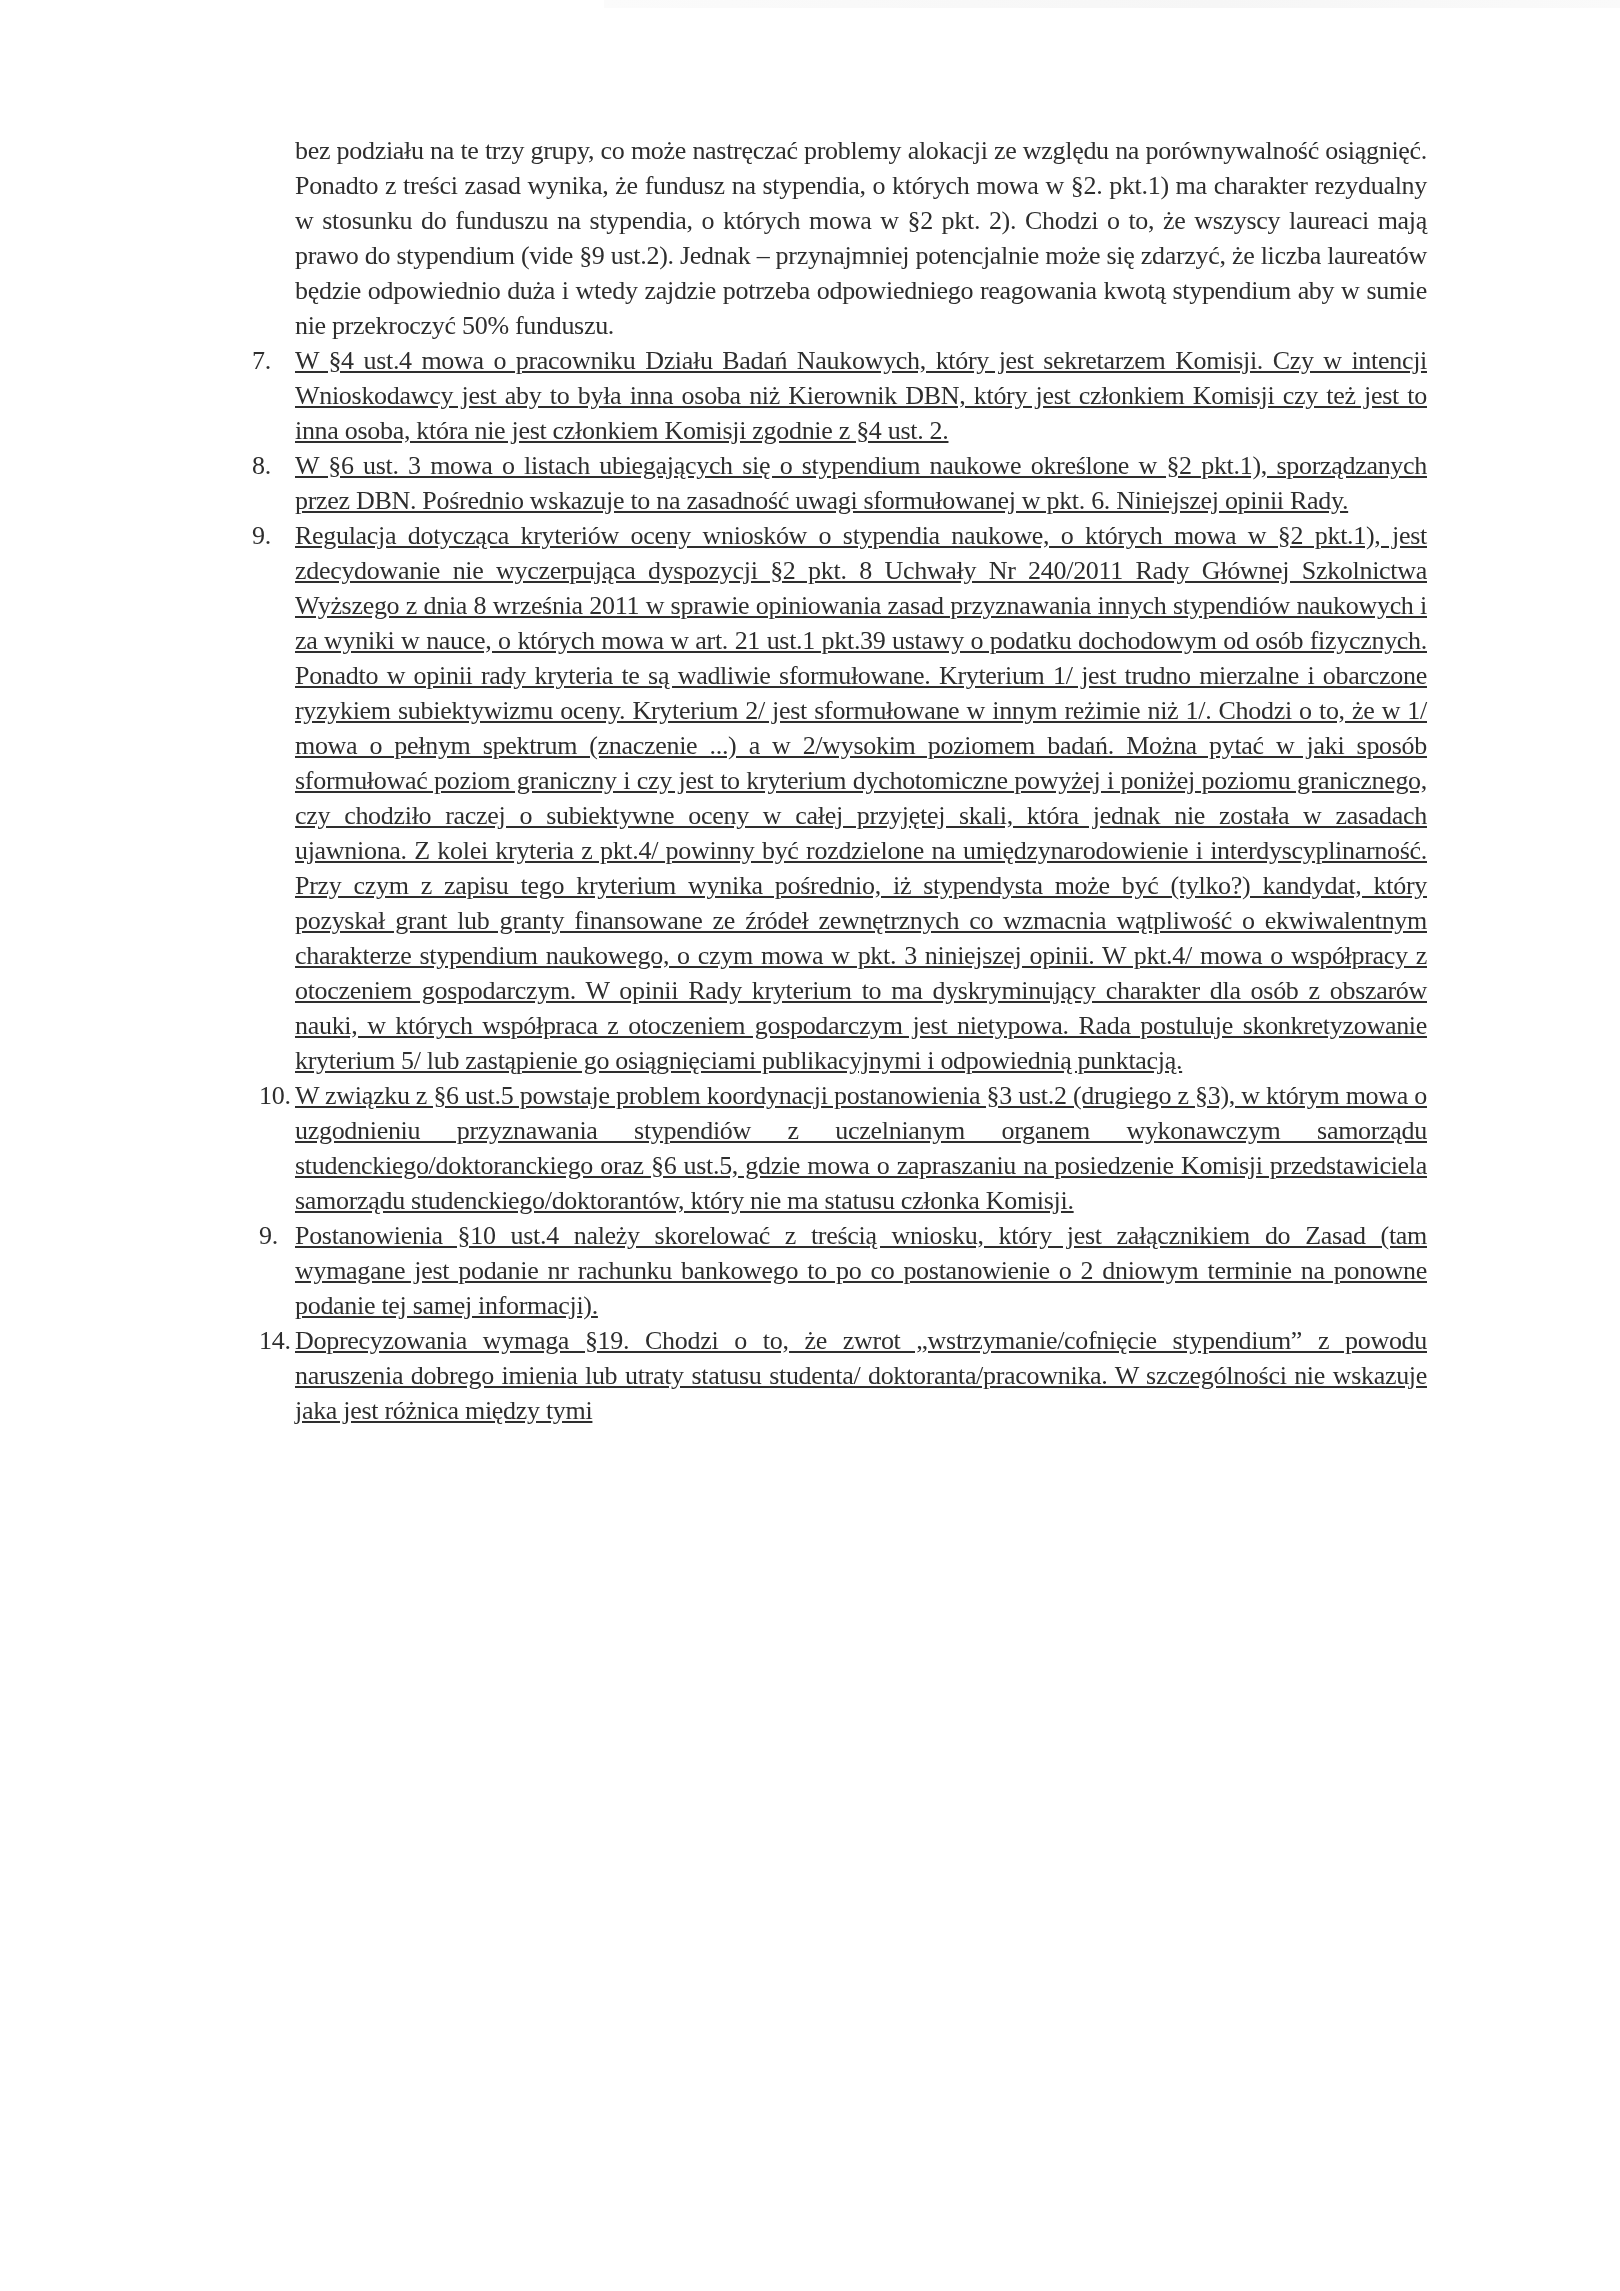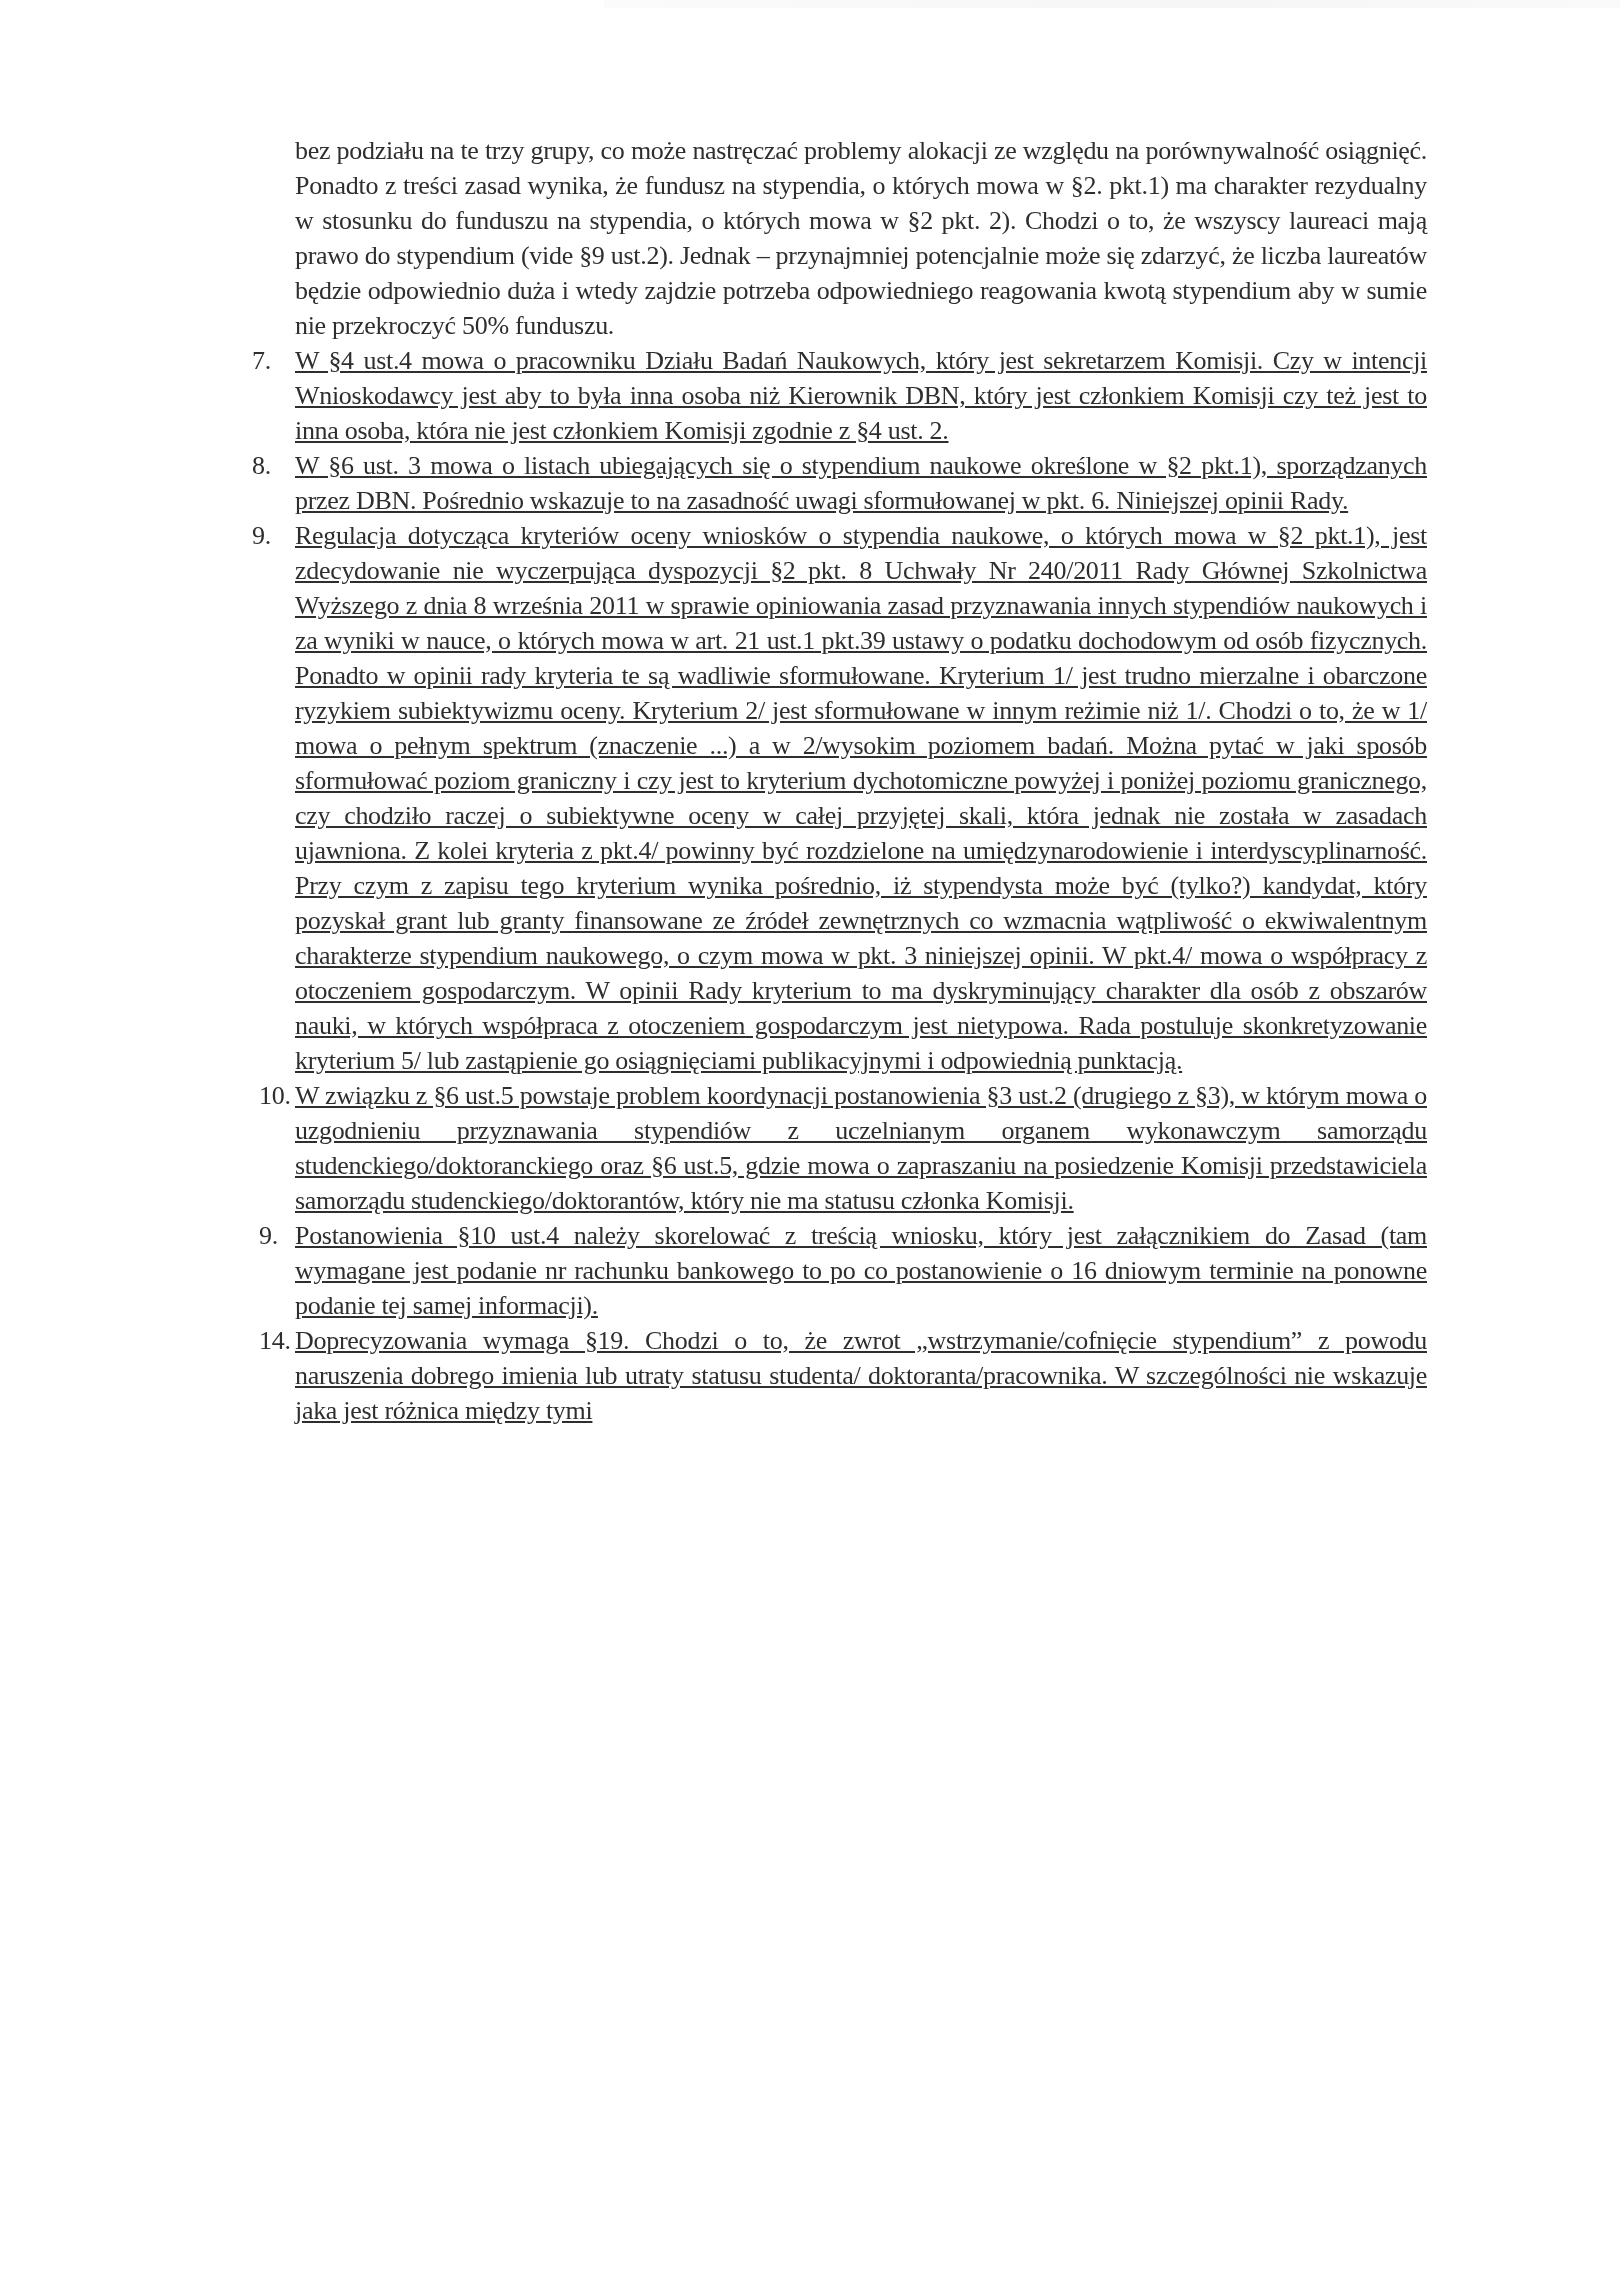--- a/index.html
+++ b/index.html
@@ -98,21 +98,21 @@
       <li class="item">
         <span class="num">9.</span>
         <span class="text">Regulacja dotycząca kryteriów oceny wniosków o stypendia naukowe, o których mowa w §2 pkt.1), jest zdecydowanie nie wyczerpująca dyspozycji §2 pkt. 8 Uchwały Nr 240/2011 Rady Głównej Szkolnictwa Wyższego z dnia 8 września 2011 w sprawie opiniowania zasad przyznawania innych stypendiów naukowych i za wyniki w nauce, o których mowa w art. 21 ust.1 pkt.39 ustawy o podatku dochodowym od osób fizycznych. Ponadto w opinii rady kryteria te są wadliwie sformułowane. Kryterium 1/ jest trudno mierzalne i obarczone ryzykiem subiektywizmu oceny. Kryterium 2/ jest sformułowane w innym reżimie niż 1/. Chodzi o to, że w 1/ mowa o pełnym spektrum (znaczenie ...) a w 2/wysokim poziomem badań. Można pytać w jaki sposób sformułować poziom graniczny i czy jest to kryterium dychotomiczne powyżej i poniżej poziomu granicznego, czy chodziło raczej o subiektywne oceny w całej przyjętej skali, która jednak nie została w zasadach ujawniona. Z kolei kryteria z pkt.4/ powinny być rozdzielone na umiędzynarodowienie i interdyscyplinarność. Przy czym z zapisu tego kryterium wynika pośrednio, iż stypendysta może być (tylko?) kandydat, który pozyskał grant lub granty finansowane ze źródeł zewnętrznych co wzmacnia wątpliwość o ekwiwalentnym charakterze stypendium naukowego, o czym mowa w pkt. 3 niniejszej opinii. W pkt.4/ mowa o współpracy z otoczeniem gospodarczym. W opinii Rady kryterium to ma dyskryminujący charakter dla osób z obszarów nauki, w których współpraca z otoczeniem gospodarczym jest nietypowa. Rada postuluje skonkretyzowanie kryterium 5/ lub zastąpienie go osiągnięciami publikacyjnymi i odpowiednią punktacją.</span>
       </li>
       <li class="item two-digit">
         <span class="num">10.</span>
         <span class="text">W związku z §6 ust.5 powstaje problem koordynacji postanowienia §3 ust.2 (drugiego z §3), w którym mowa o uzgodnieniu przyznawania stypendiów z uczelnianym organem wykonawczym samorządu studenckiego/doktoranckiego oraz §6 ust.5, gdzie mowa o zapraszaniu na posiedzenie Komisji przedstawiciela samorządu studenckiego/doktorantów, który nie ma statusu członka Komisji.</span>
       </li>
       <li class="item two-digit">
         <span class="num">9.</span>
-        <span class="text">Postanowienia §10 ust.4 należy skorelować z treścią wniosku, który jest załącznikiem do Zasad (tam wymagane jest podanie nr rachunku bankowego to po co postanowienie o 16 dniowym terminie na ponowne podanie tej samej informacji).</span>
+        <span class="text">Postanowienia §10 ust.4 należy skorelować z treścią wniosku, który jest załącznikiem do Zasad (tam wymagane jest podanie nr rachunku bankowego to po co postanowienie o 2 dniowym terminie na ponowne podanie tej samej informacji).</span>
       </li>
       <li class="item two-digit">
         <span class="num">14.</span>
         <span class="text">Doprecyzowania wymaga §19. Chodzi o to, że zwrot „wstrzymanie/cofnięcie stypendium” z powodu naruszenia dobrego imienia lub utraty statusu studenta/ doktoranta/pracownika. W szczególności nie wskazuje jaka jest różnica między tymi</span>
       </li>
     </ol>
   </div>
 </div>
 
 

